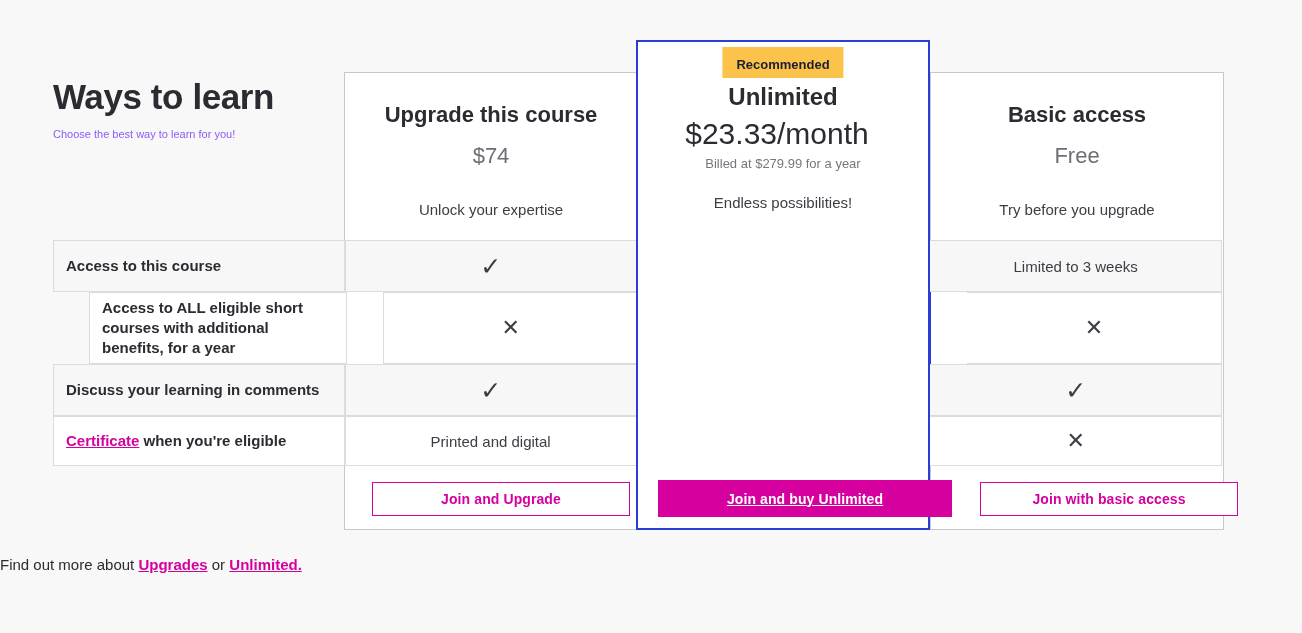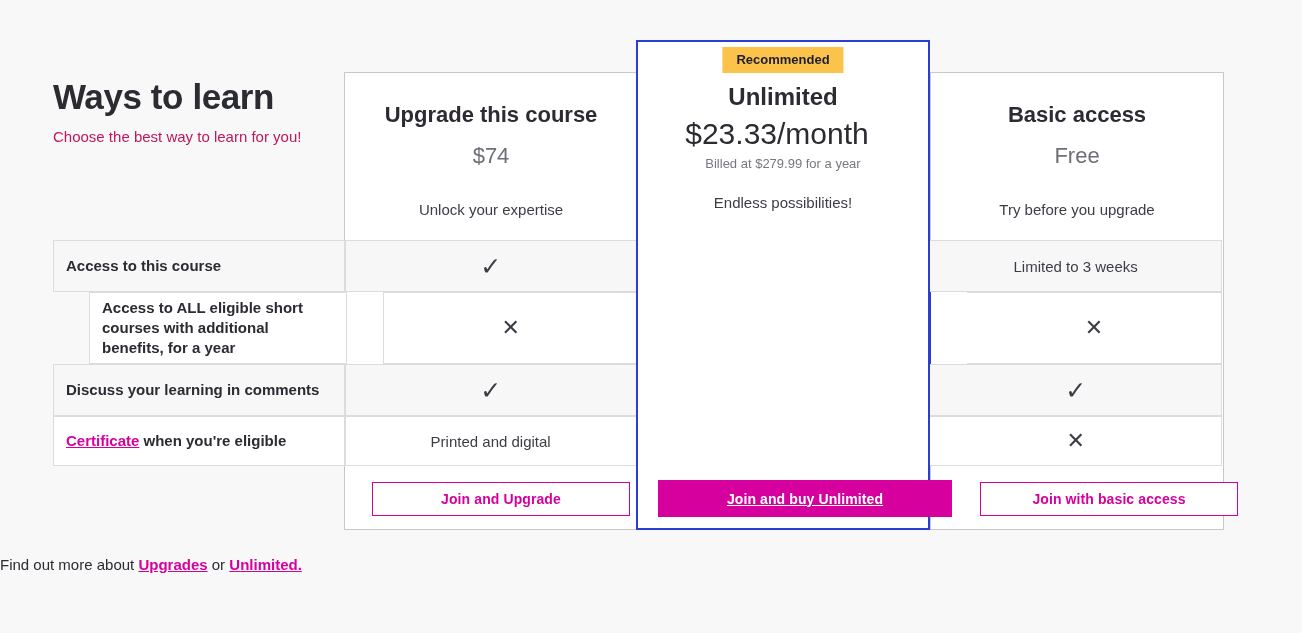--- a/index.html
+++ b/index.html
@@ -30,22 +30,22 @@
   }
   .intro-title {
     font-size: 35px;
     font-weight: bold;
     letter-spacing: -0.4px;
     color: #2b2b32;
     margin: 0 0 10px 0;
     line-height: 1.1;
   }
   .intro-sub {
-    font-size: 15px;
-    color: #be185d;
+    font-size: 11px;
+    color: #8b5cf6;
     margin: 0;
     line-height: 1.3;
   }
 
   
   .grid {
     position: absolute;
     left: 53px;
     top: 40px;
     width: 1169px;
@@ -86,21 +86,21 @@
 
   .badge {
     position: absolute;
     left: 50%;
     transform: translateX(-50%);
     top: 5px;
     background: #fbc34a;
     color: #1d1d33;
     font-size: 13px;
     font-weight: bold;
-    padding: 6px 14px 7px;
+    padding: 11px 14px 7px;
     line-height: 1;
     white-space: nowrap;
     z-index: 5;
   }
 
   .plan-name {
     font-size: 22px;
     font-weight: bold;
     color: #2b2b32;
     margin: 0 0 16px 0;

